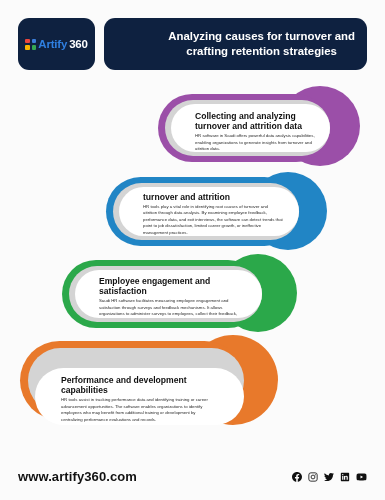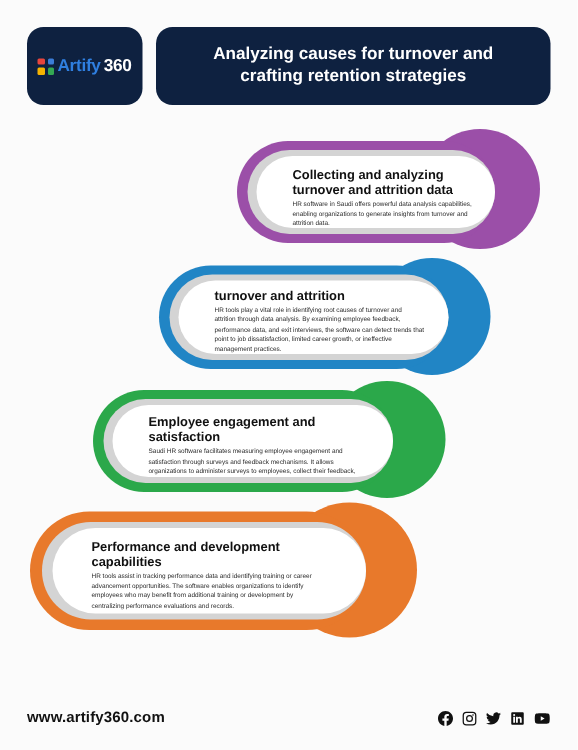--- a/index.html
+++ b/index.html
@@ -36,21 +36,21 @@
   .logo-mark i:nth-child(2){ right:0; top:0; background:#3b7dd8; }
   .logo-mark i:nth-child(3){ left:0; bottom:0; background:#f5b301; }
   .logo-mark i:nth-child(4){ right:0; bottom:0; background:#34a853; }
   .logo-artify { color:#2f7fe0; font-size:11.5px; font-weight:700; letter-spacing:-.2px; }
   .logo-360   { color:#ffffff; font-size:11.5px; font-weight:700; letter-spacing:-.2px; }
 
   .title-box {
     flex:1;
     background:#0e2140;
     border-radius:11px;
-    display:flex; align-items:center; justify-content:center;
+    display:flex; align-items:center; justify-content:flex-end;
     padding:4px 12px;
   }
   .title-text {
     color:#ffffff; font-size:11.4px; font-weight:700;
     line-height:1.35; text-align:center;
   }
 
   
   .cards { position:absolute; top:0; left:0; width:355px; height:500px; }
 
@@ -89,21 +89,21 @@
     font-size:4.3px; font-weight:400; color:#2a2a2a;
     line-height:1.5;
   }
 
   
   .footer {
     position:absolute; left:18px; right:18px; bottom:16px;
     display:flex; align-items:center; justify-content:space-between;
   }
   .footer-url {
-    font-size:10px; font-weight:700; color:#111111; letter-spacing:.1px;
+    font-size:13px; font-weight:700; color:#111111; letter-spacing:.1px;
   }
   .socials { display:flex; align-items:center; gap:6px; }
   .socials svg { display:block; }
 </style>
 </head>
 <body>
 
 <div class="page">
 
   <div class="header">
@@ -170,21 +170,21 @@
           </div>
           <div class="card-desc">Saudi HR software facilitates measuring employee engagement and satisfaction through surveys and feedback mechanisms. It allows organizations to administer surveys to employees, collect their feedback, and analyze the results.</div>
         </div>
       </div>
     </div>
 
     <div class="card" style="left:20px; top:336px; width:250px; height:96px;">
       <div class="card-circle" style="left:168px; top:-1px; width:90px; height:90px; background:#e8792b;"></div>
       <div class="pill-outer" style="left:0; top:5px; width:224px; height:79px; background:#e8792b;"></div>
       <div class="pill-grey" style="left:8px; top:12px; width:216px; height:65px;"></div>
-      <div class="pill-white" style="left:15px; top:16px; width:209px; height:57px;">
+      <div class="pill-white" style="left:15px; top:32px; width:209px; height:57px;">
         <div class="card-body" style="left:26px; top:7px; width:155px;">
           <div class="card-title">
             <div>Performance and development</div>
             <div>capabilities</div>
           </div>
           <div class="card-desc">HR tools assist in tracking performance data and identifying training or career advancement opportunities. The software enables organizations to identify employees who may benefit from additional training or development by centralizing performance evaluations and records.</div>
         </div>
       </div>
     </div>
 

